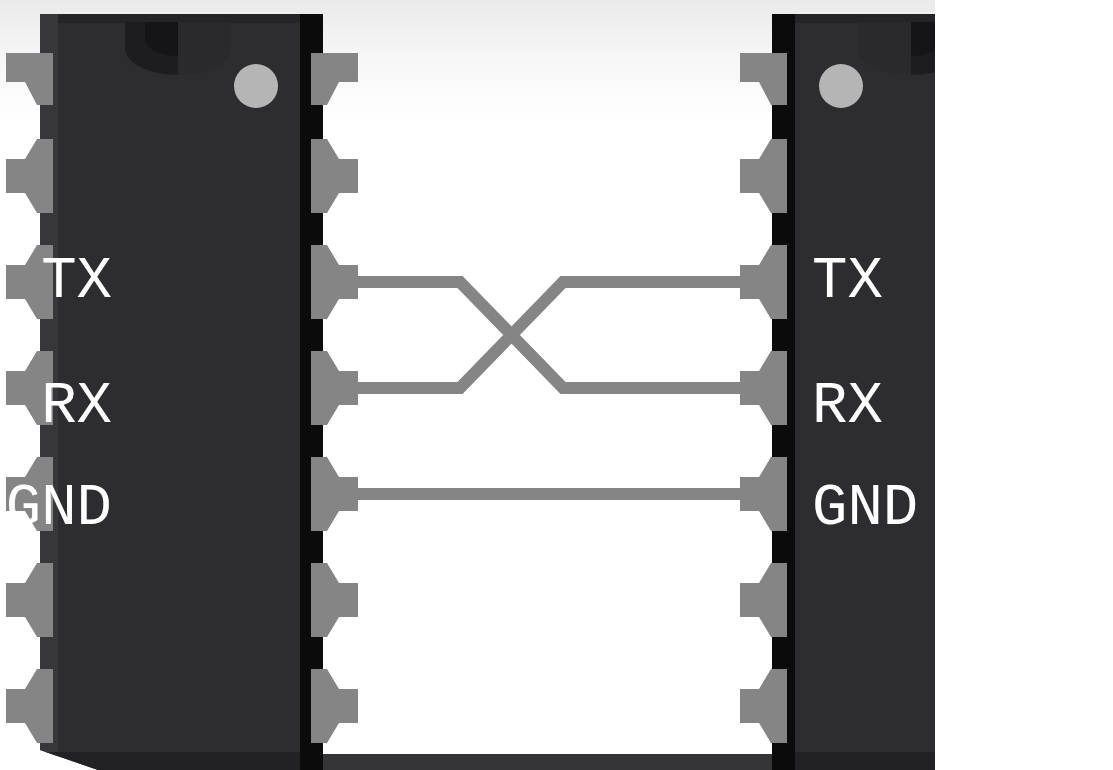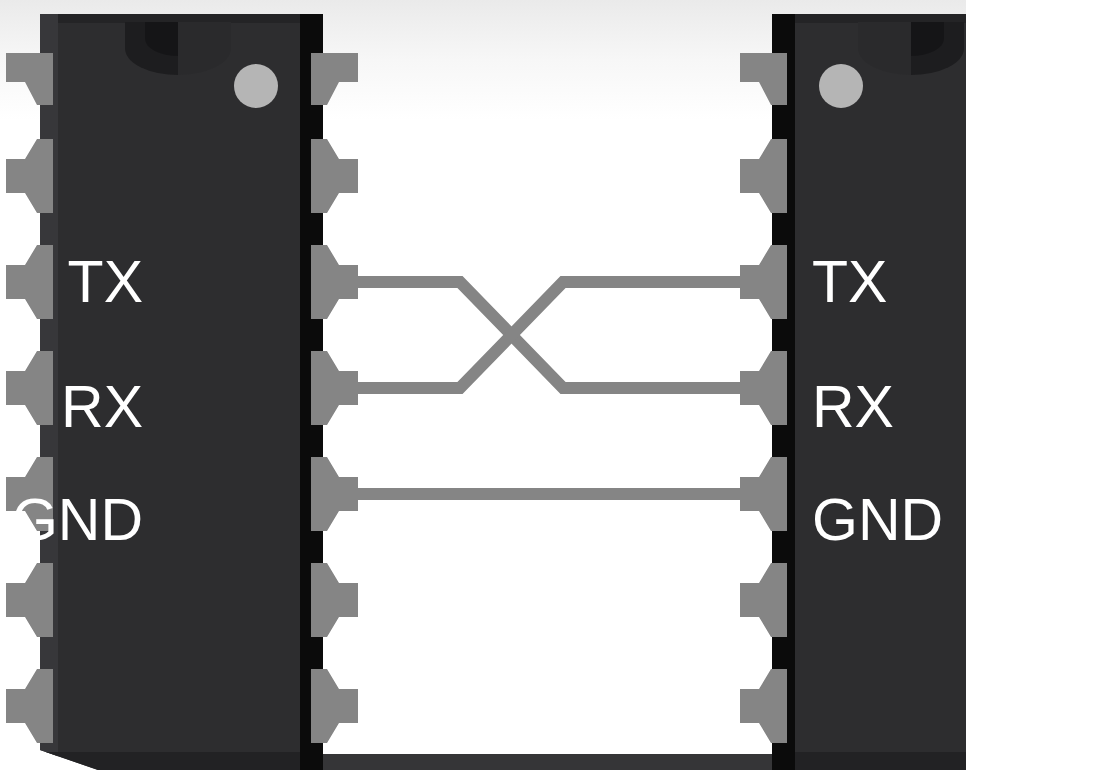--- a/index.html
+++ b/index.html
@@ -1,20 +1,19 @@
 <!DOCTYPE html>
 <html><head>
 <meta charset="utf-8">
 <style>
   html,body{margin:0;padding:0;background:#fff;}
   .canvas{
     position:relative;width:935px;height:770px;overflow:hidden;
     background:linear-gradient(180deg,#eaeaea 0px,#f7f7f7 60px,#ffffff 120px);
-    font-family:Liberation Sans, sans-serif;
-    padding-left:31px;
+    font-family:Liberation Mono, monospace;
   }
   .bottom-bar{position:absolute;left:118px;top:754px;width:877px;height:16px;background:#353537;z-index:0;}
   .chip{position:absolute;top:14px;height:756px;z-index:1;}
   .chip-left{left:40px;width:283px;clip-path:polygon(0 0,100% 0,100% 100%,58px 100%,0 calc(100% - 20px));}
   .chip-right{left:772px;width:276px;clip-path:polygon(0 0,100% 0,100% calc(100% - 20px),calc(100% - 58px) 100%,0 100%);}
   .chip-base{position:absolute;inset:0;background:#2d2d2f;}
   .bevel-top{position:absolute;left:0;right:0;top:0;height:9px;background:#242426;}
   .bevel-bottom{position:absolute;left:0;right:0;bottom:0;height:18px;background:#222224;}
   .edge-outer{position:absolute;top:0;bottom:0;width:18px;background:#37373a;}
   .chip-left .edge-outer{left:0;}
@@ -40,21 +39,21 @@
     clip-path:polygon(0 0,47px 0,47px 29px,28px 29px,16px 52px,0 52px);}
   .pin.flip{transform:scaleX(-1);}
 
   .wires{position:absolute;left:0;top:0;z-index:2;}
 
   .label{position:absolute;height:74px;line-height:74px;font-size:59px;color:#ffffff;z-index:3;white-space:nowrap;}
   .label-left{right:823px;text-align:right;}
   .label-right{left:812px;text-align:left;}
   .row-tx{top:245px;}
   .row-rx{top:370px;}
-  .row-gnd{top:483px;}
+  .row-gnd{top:472px;}
 </style>
 </head>
 <body>
 
 <div class="canvas">
 
   <div class="bottom-bar"></div>
 
   <div class="chip chip-left">
     <div class="chip-base"></div>

